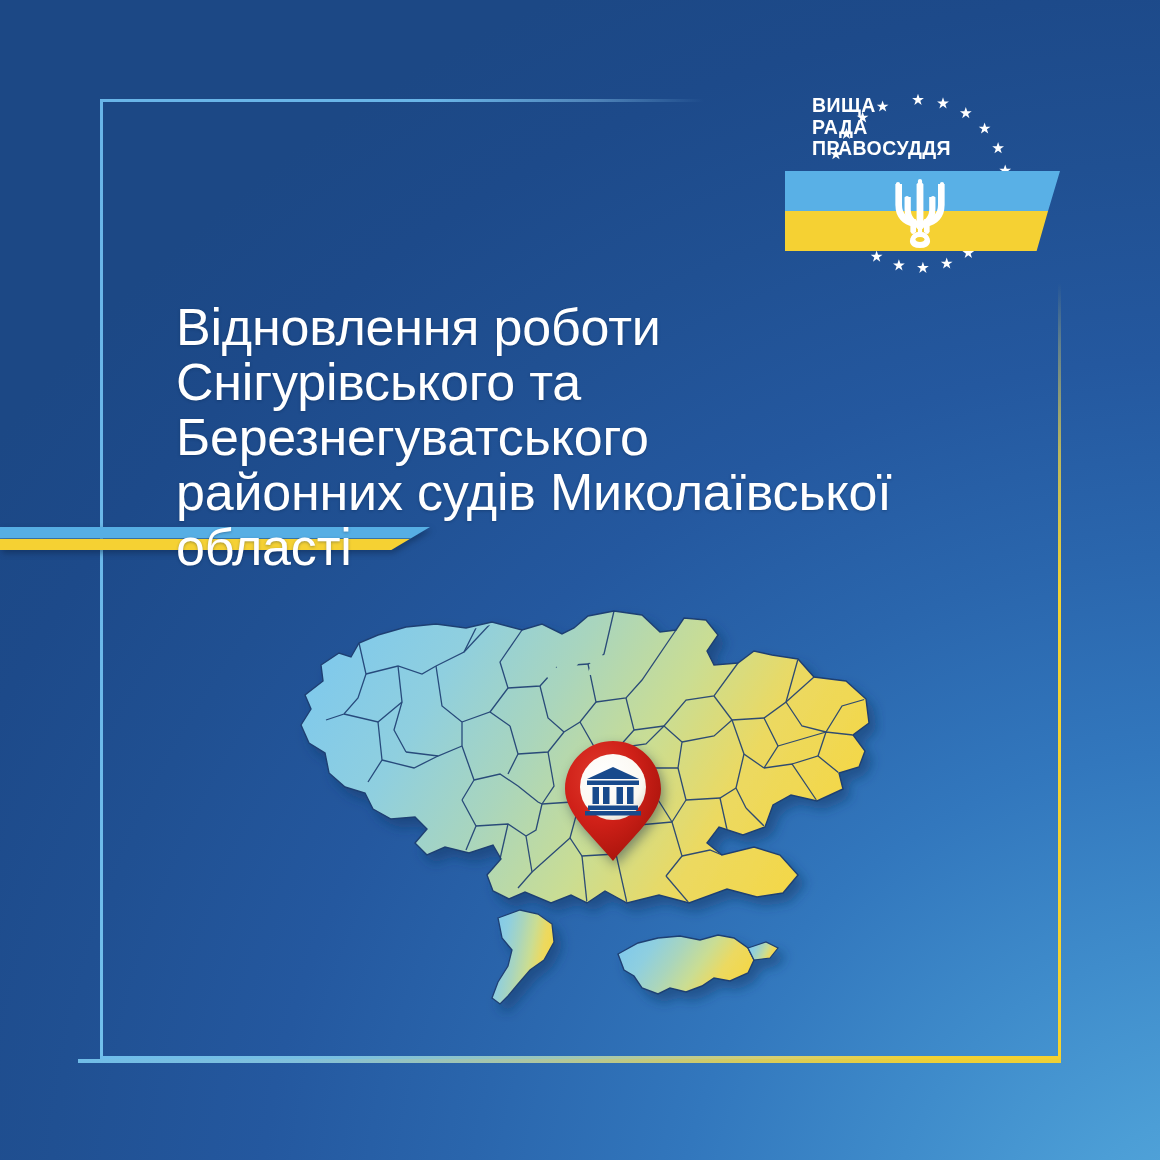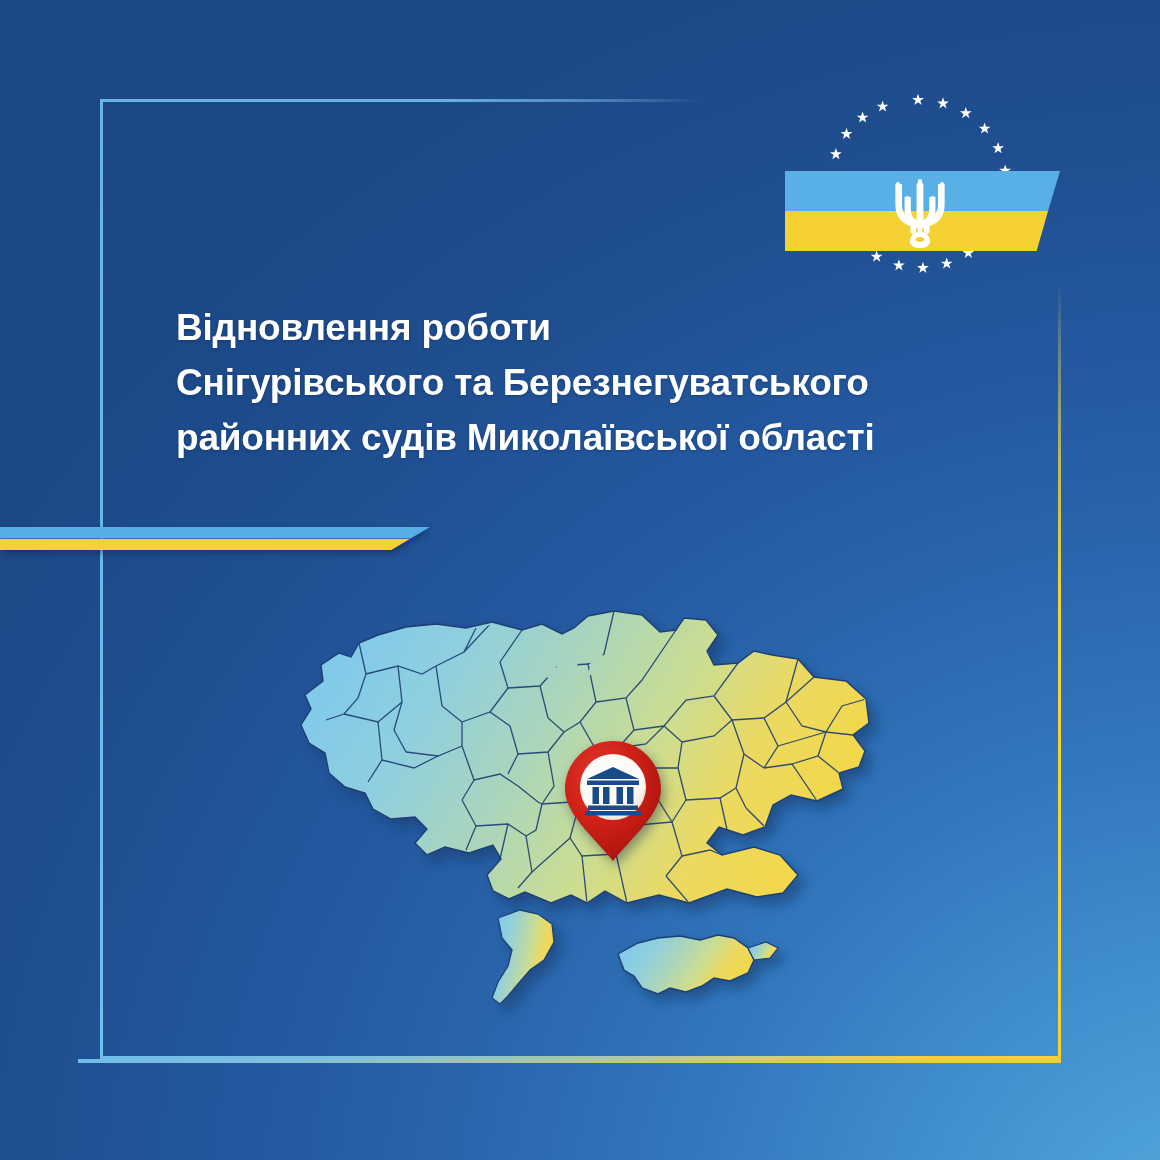--- a/index.html
+++ b/index.html
@@ -92,22 +92,22 @@
   .flag-blue   { position: absolute; left:0; top:0;   width:100%; height:50%; background:#59b0e6; }
   .flag-yellow { position: absolute; left:0; top:50%; width:100%; height:50%; background:#f5d133; }
   .tryzub { position: absolute; left: 100px; top: 4px; width: 70px; height: 74px; }
 
   
   .headline {
     position: absolute;
     left: 176px; top: 300px;
     width: 860px;
     color: #ffffff;
-    font-size: 37px;
-    font-weight: bold;
+    font-size: 52px;
+    font-weight: normal;
     line-height: 55px;
     letter-spacing: -0.2px;
     text-shadow: 0 1px 3px rgba(10,35,70,0.35);
     white-space: pre-line;
   }
 
   
   .map-wrap {
     position: absolute;
     left: 286px; top: 602px;
@@ -191,20 +191,23 @@
           <path d="M10.4 9 h6.6 v21 c0 8.4 5.2 12.8 11.6 14.6 v7.2 C17.6 49.4 10.4 42.6 10.4 30 Z"></path>
           <path d="M59.6 9 h-6.6 v21 c0 8.4 -5.2 12.8 -11.6 14.6 v7.2 C52.4 49.4 59.6 42.6 59.6 30 Z"></path>
           <path d="M19.6 22 h6.2 v12.6 c0 6.6 3.6 10.4 9.2 12.8 c5.6 -2.4 9.2 -6.2 9.2 -12.8 V22 h6.2 v13 c0 9.8 -6.2 15.6 -15.4 19.2 C25.8 50.6 19.6 44.8 19.6 35 Z"></path>
           <path d="M25.4 44.2 h5.6 v13 h-5.6 Z"></path>
           <path d="M39 44.2 h5.6 v13 h-5.6 Z"></path>
           <path d="M35 56.8 c-5.2 0 -9.2 3.2 -9.2 7.4 c0 4.2 4 7.2 9.2 7.2 c5.2 0 9.2 -3 9.2 -7.2 c0 -4.2 -4 -7.4 -9.2 -7.4 Z m0 4.6 c2.6 0 4.6 1.4 4.6 2.9 c0 1.5 -2 2.7 -4.6 2.7 c-2.6 0 -4.6 -1.2 -4.6 -2.7 c0 -1.5 2 -2.9 4.6 -2.9 Z"></path>
         </g>
       </svg>
     </div>
 
+    <div class="logo-text">ВИЩА
+РАДА
+ПРАВОСУДДЯ</div>
   </div>
 
   <div class="headline">Відновлення роботи
 Снігурівського та Березнегуватського
 районних судів Миколаївської області</div>
 
   <div class="map-wrap">
     <svg class="map-svg" viewBox="0 0 600 420">
       <defs>
         <linearGradient id="ua" x1="0" y1="0.25" x2="1" y2="0.55">

